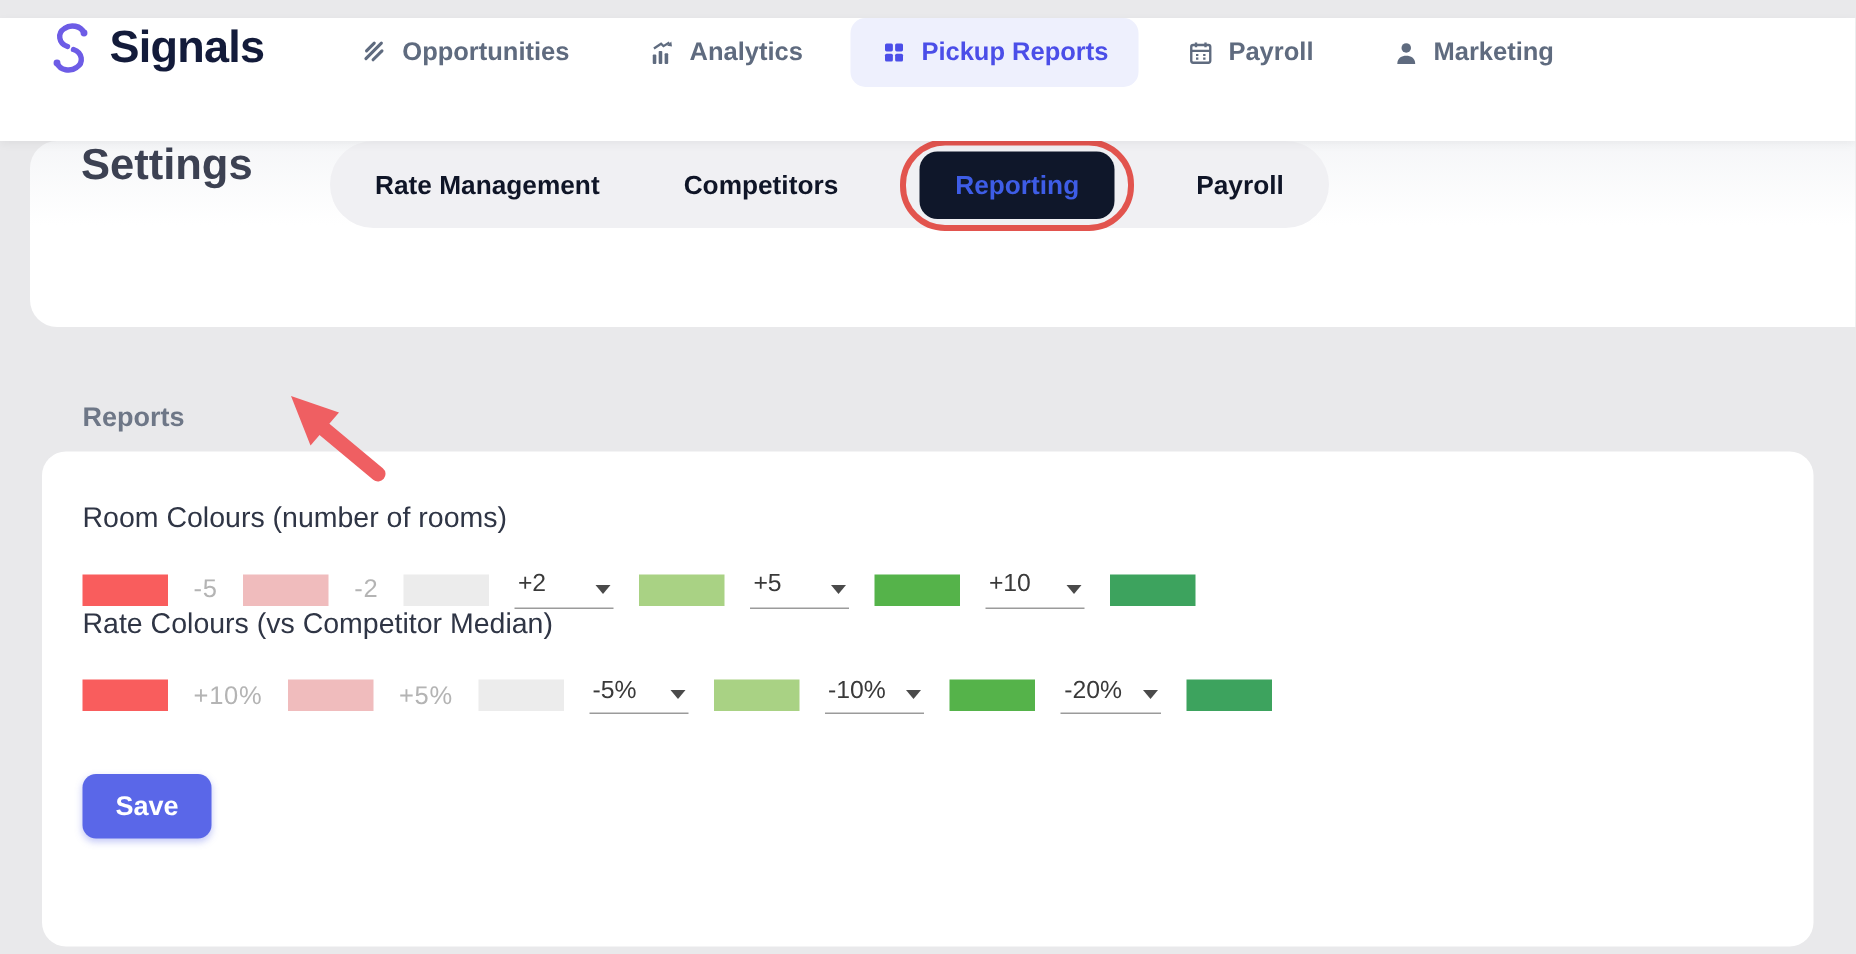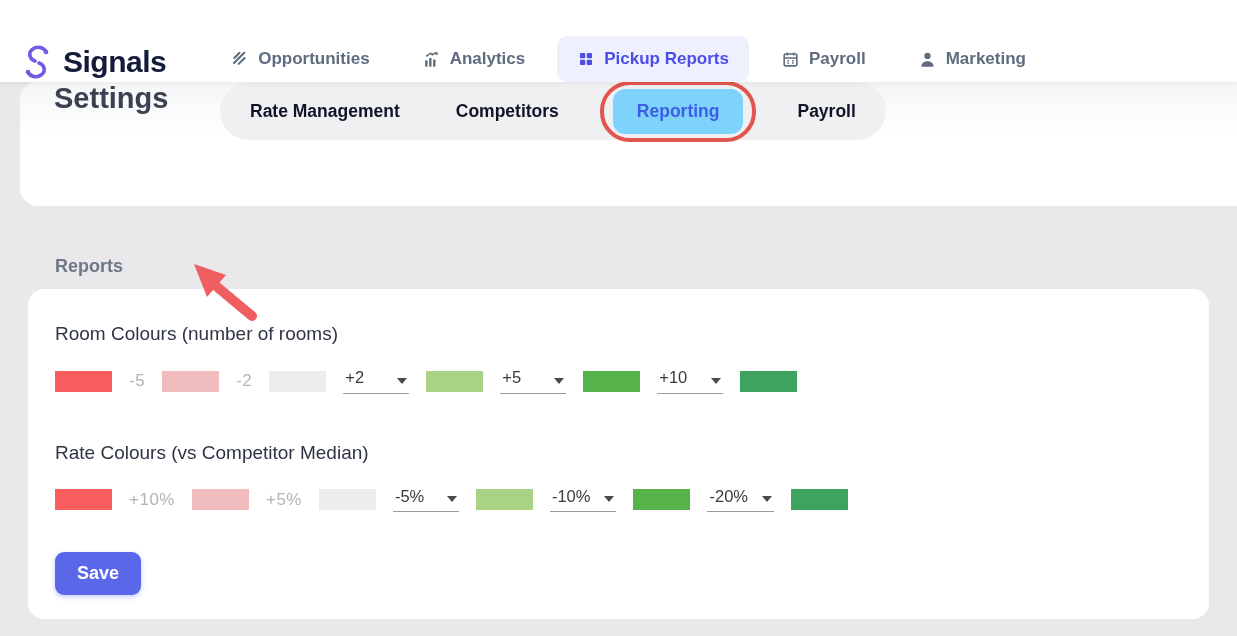--- a/index.html
+++ b/index.html
@@ -6,24 +6,24 @@
   html,body { width: 1237px; height: 636px; overflow: hidden; }
   body {
     font-family: "Liberation Sans", "DejaVu Sans", sans-serif;
     background: #e9e9eb;
     position: relative;
   }
 
   
   .app-header {
     height: 82px; background: #fff;
-    display: flex; align-items: flex-end;
-    padding-left: 17px;
+    display: flex; align-items: flex-start;
+    padding-left: 27px;
     box-shadow: 0 2px 6px rgba(0,0,0,.05);
-    position: relative; z-index: 2;
+    position: relative; z-index: 2; margin-top: 12px;
   }
   .brand { display: flex; align-items: center; gap: 6px; cursor: pointer; }
   .brand-text { font-size: 30px; font-weight: 800; color: #131b3a; letter-spacing: -0.5px; }
   .main-nav { display: flex; align-items: center; margin-left: 44px; gap: 12px; }
   .nav-item {
     display: flex; align-items: center; gap: 9px;
     padding: 13px 20px; border-radius: 10px;
     font-size: 17px; font-weight: 600; color: #5f6b7f;
     cursor: pointer; white-space: nowrap;
   }
@@ -44,21 +44,21 @@
     margin-left: 32px;
     background: #f0f0f3; border-radius: 30px;
     display: flex; align-items: center;
     padding: 7px 28px; gap: 52px; height: 58px;
   }
   .settings-tab {
     font-size: 17.5px; font-weight: 600; color: #0f1527;
     padding: 12px 2px; cursor: pointer; position: relative; white-space: nowrap;
   }
   .settings-tab.active {
-    background: #7dd3fc; color: var(--tabBlue, #3e5de6);
+    background: #0f172a; color: var(--tabBlue, #3e5de6);
     padding: 12px 24px; border-radius: 12px;
   }
   .settings-tab.annotated::after {
     content: ""; position: absolute; inset: -8px -13px;
     border: 4px solid var(--annoRed, #e2544e); border-radius: 30px;
     pointer-events: none;
   }
 
   
   .content-tabs { margin: 50px 0 0 55px; display: flex; gap: 28px; align-items: flex-start; }
@@ -79,21 +79,21 @@
   .anno-arrow { position: absolute; left: 188px; top: 262px; z-index: 5; pointer-events: none; }
   .anno-arrow line { stroke: var(--arrowRed, #ef5f62); }
   .anno-arrow polygon { fill: var(--arrowRed, #ef5f62); }
 
   
   .content-card {
     margin: 12px 28px 0 28px; height: 330px;
     background: #fff; border-radius: 16px;
     padding: 34px 0 0 27px;
   }
-  .section + .section { margin-top: 48px; }
+  .section + .section { }
   .section-title { font-size: 19px; color: #2f3545; font-weight: 400; }
   .color-row { display: flex; align-items: center; margin-top: 24px; gap: 17px; }
   .swatch { width: 57px; height: 21px; flex: 0 0 auto; }
   .range-label { font-size: 17px; color: #b4b4b4; letter-spacing: .5px; }
   .range-select {
     min-width: 66px; display: flex; align-items: flex-end; justify-content: space-between;
     border-bottom: 1px solid #9b9b9b; padding: 0 2px 7px 2px; cursor: pointer; gap: 14px;
   }
   .select-value { font-size: 16.5px; color: #3a3a3a; line-height: 1; }
   .caret-down {

